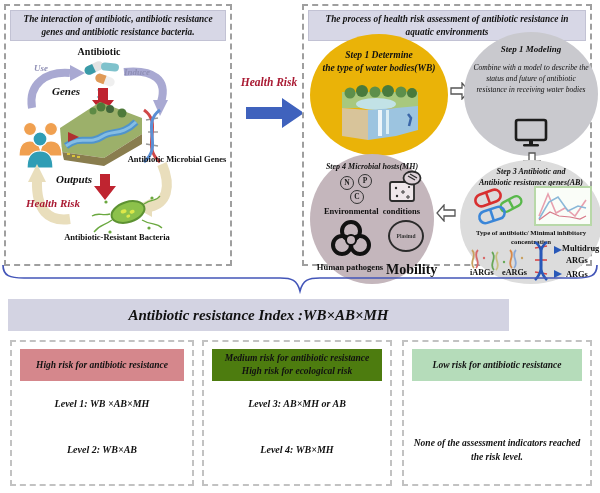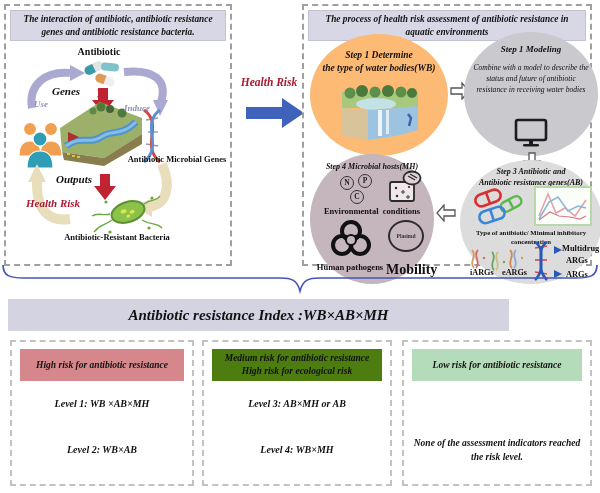--- a/index.html
+++ b/index.html
@@ -7,21 +7,21 @@
   #stage{position:relative;width:600px;height:493px;background:#fff;overflow:hidden;}
   .abs{position:absolute;}
   .panel{position:absolute;top:4px;height:262px;border:2px dashed #9f9f9f;box-sizing:border-box;background:#fff;}
   .panel-header{position:absolute;left:4px;right:4px;top:4px;background:#d7d7e6;border:1px solid #c2c2d4;
     font-size:9.3px;font-weight:bold;font-style:italic;text-align:center;padding:2px 3px;color:#111;line-height:1.35;}
   .lbl{position:absolute;color:#111;}
   .b{font-weight:bold;}
   .i{font-style:italic;}
   .ctr{text-align:center;}
   .red-text{color:#a91932;}
-  .lav-text{color:#8f8fb5;margin-top:36px;}
+  .lav-text{color:#8f8fb5;}
   .circle{position:absolute;border-radius:50%;}
   .npc{position:absolute;width:12px;height:12px;border:1.3px solid #333;border-radius:50%;
     font-size:7.5px;font-weight:bold;text-align:center;line-height:12px;background:transparent;color:#222;
     font-family:"Liberation Serif",serif;}
   .riskbox{position:absolute;top:340px;height:146px;border:2px dashed #c2c2c2;box-sizing:border-box;background:#fff;}
   .risk-header{position:absolute;left:8px;right:8px;top:7px;min-height:32px;display:flex;flex-direction:column;
     justify-content:center;align-items:center;font-size:9.5px;font-weight:bold;font-style:italic;line-height:1.35;color:#111;}
   .risk-header div:empty{display:none;}
   .level{position:absolute;left:0;right:0;text-align:center;font-size:10px;font-weight:bold;font-style:italic;color:#111;}
   .plasmid{position:absolute;border:2.5px solid #2b2b2b;border-radius:50%;display:flex;align-items:center;justify-content:center;
@@ -139,21 +139,21 @@
   </div>
 
   <div class="lbl b i red-text ctr" style="left:230px;top:76px;width:78px;font-size:11.5px;">Health Risk</div>
   <svg class="abs" style="left:246px;top:96px;width:60px;height:34px" viewBox="0 0 60 34">
     <polygon points="0,11 36,11 36,2 58,17 36,32 36,23 0,23" fill="#3f62bd"></polygon>
   </svg>
 
   <div class="panel" style="left:302px;width:290px;">
     <div class="panel-header">The process of health risk assessment of antibiotic resistance in aquatic environments</div>
 
-    <div class="circle" style="left:6px;top:28px;width:138px;height:122px;background:#fdba74;">
+    <div class="circle" style="left:6px;top:28px;width:138px;height:122px;background:#eab308;">
       <div class="lbl b i ctr" style="left:0;top:16px;width:138px;font-size:9.5px;">Step 1 Determine</div>
       <div class="lbl b i ctr" style="left:0;top:29px;width:138px;font-size:9.5px;">the type of water bodies(WB)</div>
       <svg class="abs" style="left:28px;top:50px;width:84px;height:56px" viewBox="0 0 84 56">
         <rect x="4" y="8" width="76" height="16" fill="#a8c87e"></rect>
         <circle cx="12" cy="9" r="5.5" fill="#5d8f4a"></circle>
           <circle cx="24" cy="7" r="6" fill="#497a3c"></circle>
         <circle cx="37" cy="8" r="5.5" fill="#5d8f4a"></circle>
           <circle cx="50" cy="7" r="6" fill="#497a3c"></circle>
         <circle cx="63" cy="8" r="5.5" fill="#5d8f4a"></circle>
           <circle cx="74" cy="9" r="5" fill="#497a3c"></circle>

